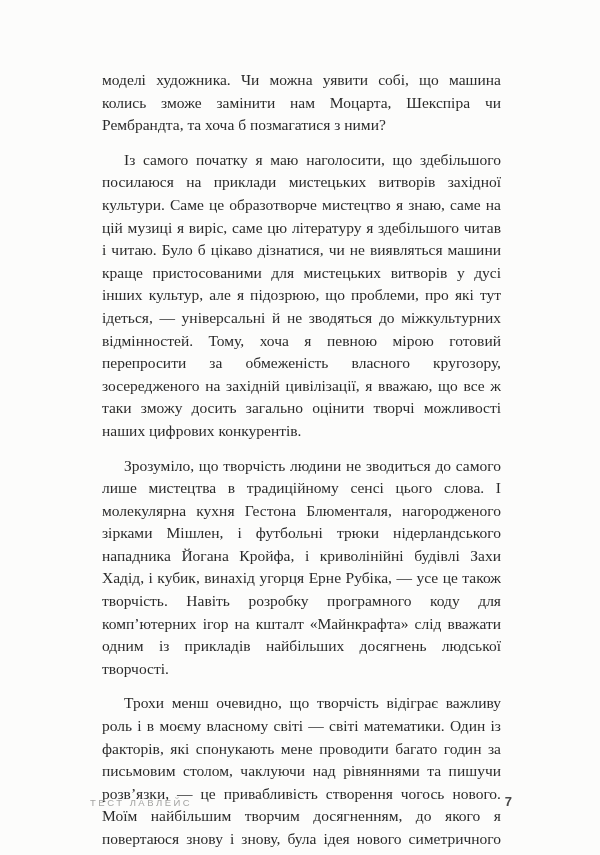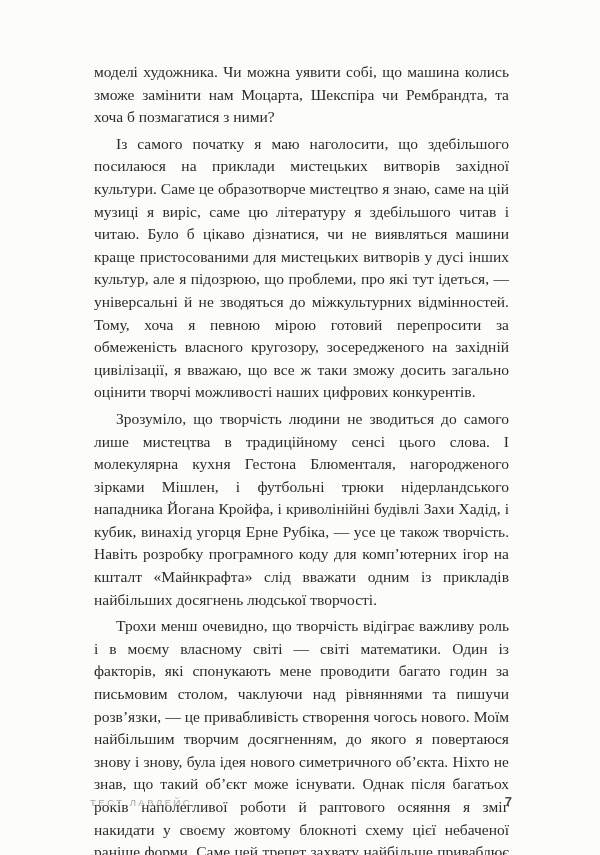--- a/index.html
+++ b/index.html
@@ -26,21 +26,21 @@
     left: 90px;
     width: 423px;
     color: #2b2b2b;
     font-size: 15.5px;
     line-height: 22.6px;
     text-align: justify;
     hyphens: auto;
     -webkit-hyphens: auto;
   }
   .text-block p {
-    margin: 4px;
+    margin: 12px;
     text-indent: 22px;
   }
   .text-block p.no-indent {
     text-indent: 0;
   }
   .page-footer {
     position: absolute;
     left: 90px;
     right: 88px;
     top: 794px;

